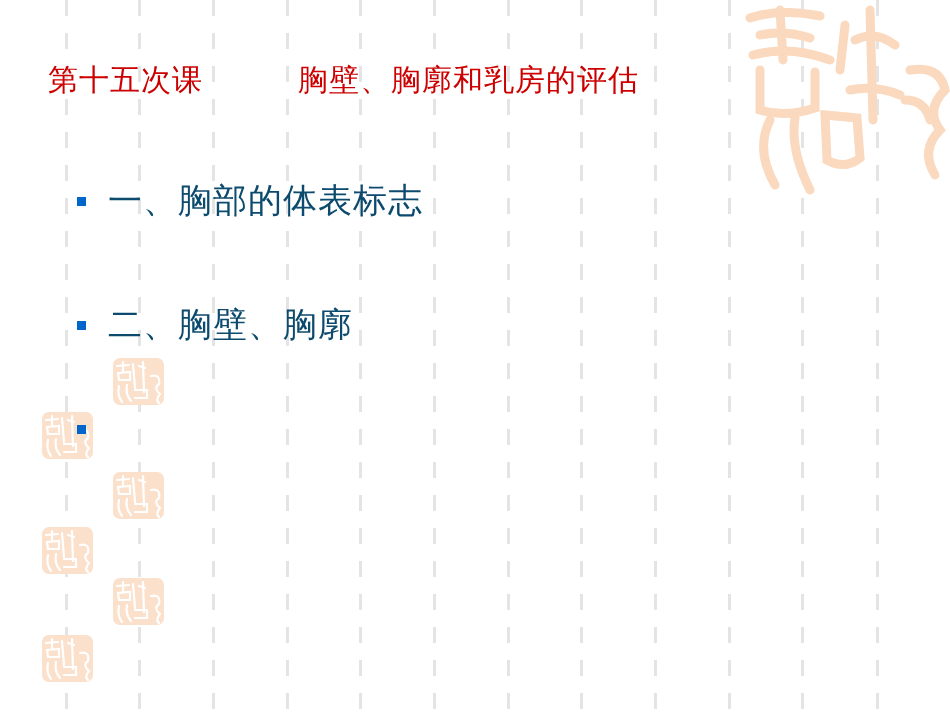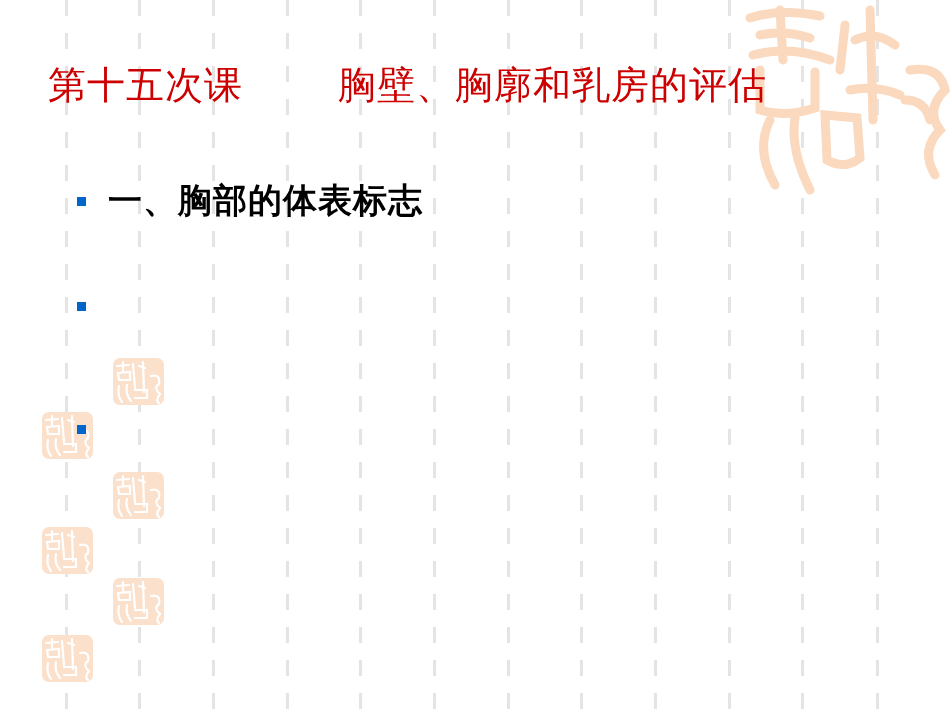--- a/index.html
+++ b/index.html
@@ -4,25 +4,25 @@
 <style>
   html, body { margin:0; padding:0; }
   body { width:950px; height:713px; position:relative; overflow:hidden; background:#ffffff;
          font-family: "DejaVu Sans", sans-serif; }
   .grid { position:absolute; inset:0; z-index:0; }
   .vline { position:absolute; top:0; width:3px; height:713px;
     background: repeating-linear-gradient(to bottom, #e4e4e4 0px, #e4e4e4 16px, transparent 16px, transparent 33px); }
   .bigseal { position:absolute; left:735px; top:0; width:215px; height:195px; z-index:1; }
   .seal { position:absolute; width:51px; height:47px; z-index:1; }
   .title { position:absolute; left:48px; top:60px; z-index:2; color:#cc0000;
-    font-family: "DejaVu Serif", serif; font-size:38px; white-space:pre; letter-spacing:1px; }
+    font-family: "DejaVu Serif", serif; font-size:30px; white-space:pre; letter-spacing:1px; }
   .title .gap { display:inline-block; width:95px; }
   .bullet-row { position:absolute; left:77px; z-index:2; display:flex; align-items:center; }
   .bullet { width:9px; height:9px; background:#0066cc; margin-right:22px; }
-  .bullet-text { color:#000000; font-weight:bold; font-size:34px; letter-spacing:1px; }
+  .bullet-text { color:#0c4a6e; font-weight:normal; font-size:34px; letter-spacing:1px; }
 </style>
 </head>
 <body>
 
 <div class="grid">
   <div class="vline" style="left:65px"></div>
   <div class="vline" style="left:138px"></div>
   <div class="vline" style="left:212px"></div>
   <div class="vline" style="left:286px"></div>
   <div class="vline" style="left:359px"></div>
@@ -146,16 +146,17 @@
 </svg>
 
 <div class="title"><span>第十五次课</span><span class="gap"></span><span>胸壁、胸廓和乳房的评估</span></div>
 
 <div class="bullet-row" style="top:178px">
   <span class="bullet"></span>
   <span class="bullet-text">一、胸部的体表标志</span>
 </div>
 <div class="bullet-row" style="top:302px">
   <span class="bullet"></span>
+  <span class="bullet-text">二、胸壁、胸廓</span>
 </div>
 <div class="bullet-row" style="top:425px">
   <span class="bullet"></span>
 </div>
 
 </body></html>

